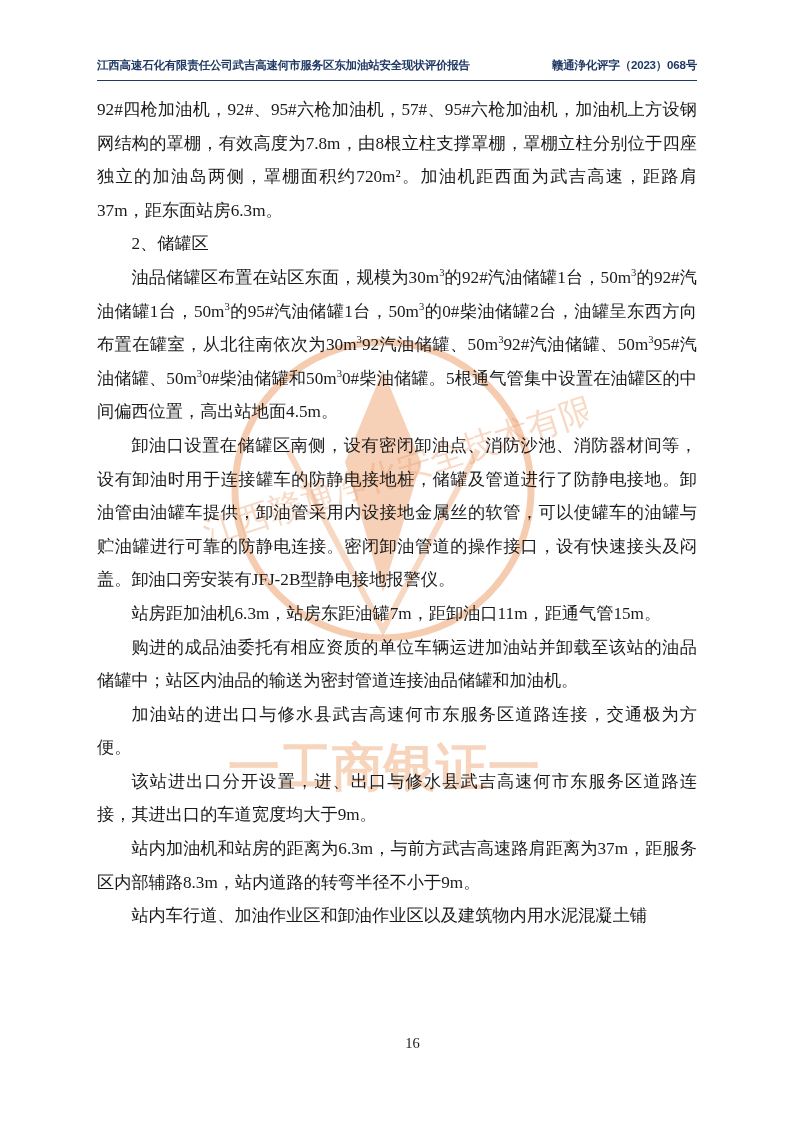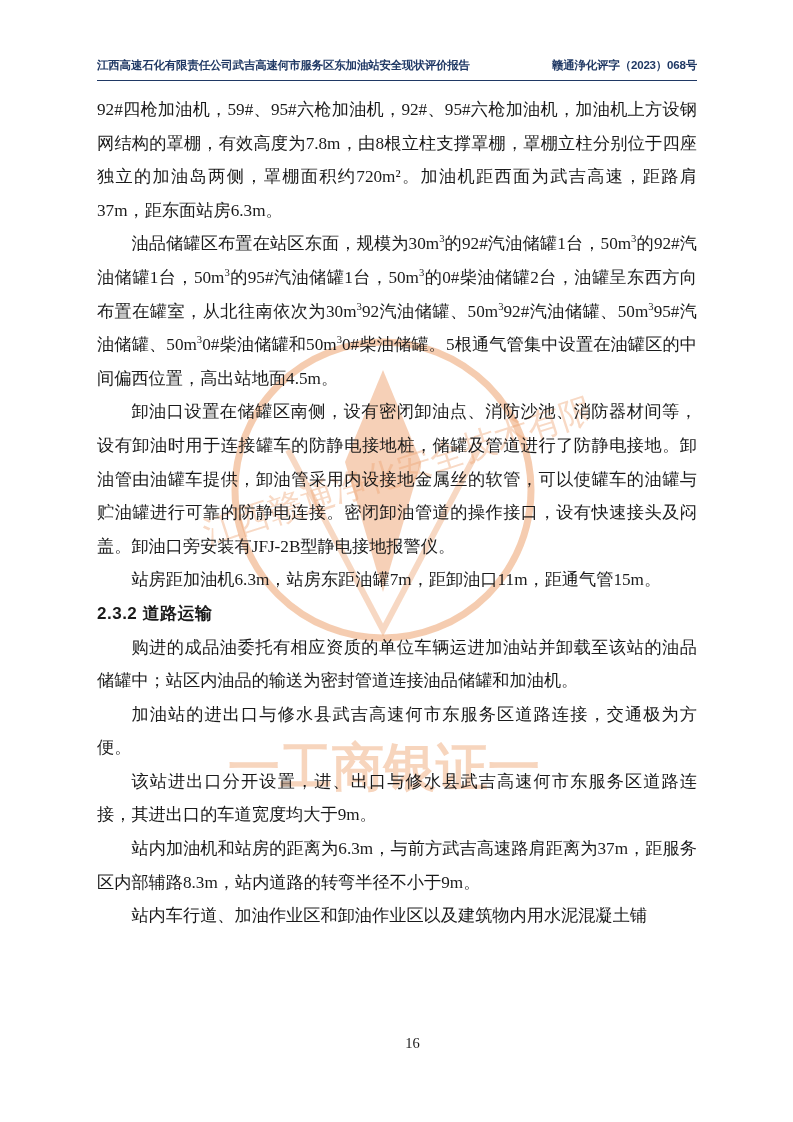--- a/index.html
+++ b/index.html
@@ -123,32 +123,32 @@
       <g opacity="0.45" fill="#eb9a63" font-family="Liberation Sans, sans-serif" font-size="52" font-weight="700">
         <text x="60" y="455">一工商银证一</text>
       </g>
       <g opacity="0.40" fill="#eb9a63" font-family="Liberation Serif, serif" font-size="34">
         <text x="40" y="215" transform="rotate(-18 40 215)">江西赣通净化安全技术有限公司</text>
       </g>
     </svg>
   </div>
 
   <div class="content">
-    <p>92#四枪加油机，59#、95#六枪加油机，92#、95#六枪加油机，加油机上方设钢网结构的罩棚，有效高度为7.8m，由8根立柱支撑罩棚，罩棚立柱分别位于四座独立的加油岛两侧，罩棚面积约720m²。加油机距西面为武吉高速，距路肩37m，距东面站房6.3m。</p>
+    <p>92#四枪加油机，92#、95#六枪加油机，57#、95#六枪加油机，加油机上方设钢网结构的罩棚，有效高度为7.8m，由8根立柱支撑罩棚，罩棚立柱分别位于四座独立的加油岛两侧，罩棚面积约720m²。加油机距西面为武吉高速，距路肩37m，距东面站房6.3m。</p>
 
+    <p class="indent">2、储罐区</p>
 
     <p class="indent"><span>油品储罐区布置在站区东面，规模为30m</span><span class="sup">3</span><span>的92#汽油储罐1台，50m</span><span class="sup">3</span><span>的92#汽油储罐1台，50m</span><span class="sup">3</span><span>的95#汽油储罐1台，50m</span><span class="sup">3</span><span>的0#柴油储罐2台，油罐呈东西方向布置在罐室，从北往南依次为30m</span><span class="sup">3</span><span>92汽油储罐、50m</span><span class="sup">3</span><span>92#汽油储罐、50m</span><span class="sup">3</span><span>95#汽油储罐、50m</span><span class="sup">3</span><span>0#柴油储罐和50m</span><span class="sup">3</span><span>0#柴油储罐。5根通气管集中设置在油罐区的中间偏西位置，高出站地面4.5m。</span></p>
 
     <p class="indent">卸油口设置在储罐区南侧，设有密闭卸油点、消防沙池、消防器材间等，设有卸油时用于连接罐车的防静电接地桩，储罐及管道进行了防静电接地。卸油管由油罐车提供，卸油管采用内设接地金属丝的软管，可以使罐车的油罐与贮油罐进行可靠的防静电连接。密闭卸油管道的操作接口，设有快速接头及闷盖。卸油口旁安装有JFJ-2B型静电接地报警仪。</p>
 
 
 
     <p class="indent">站房距加油机6.3m，站房东距油罐7m，距卸油口11m，距通气管15m。</p>
 
-    <p class="heading"><span class="num">2.3.2</span>&nbsp;<span>道路运输</span></p>
 
     <p class="indent">购进的成品油委托有相应资质的单位车辆运进加油站并卸载至该站的油品储罐中；站区内油品的输送为密封管道连接油品储罐和加油机。</p>
 
     <p class="indent">加油站的进出口与修水县武吉高速何市东服务区道路连接，交通极为方便。</p>
 
     <p class="indent">该站进出口分开设置，进、出口与修水县武吉高速何市东服务区道路连接，其进出口的车道宽度均大于9m。</p>
 
     <p class="indent">站内加油机和站房的距离为6.3m，与前方武吉高速路肩距离为37m，距服务区内部辅路8.3m，站内道路的转弯半径不小于9m。</p>
 
     <p class="indent">站内车行道、加油作业区和卸油作业区以及建筑物内用水泥混凝土铺</p>

